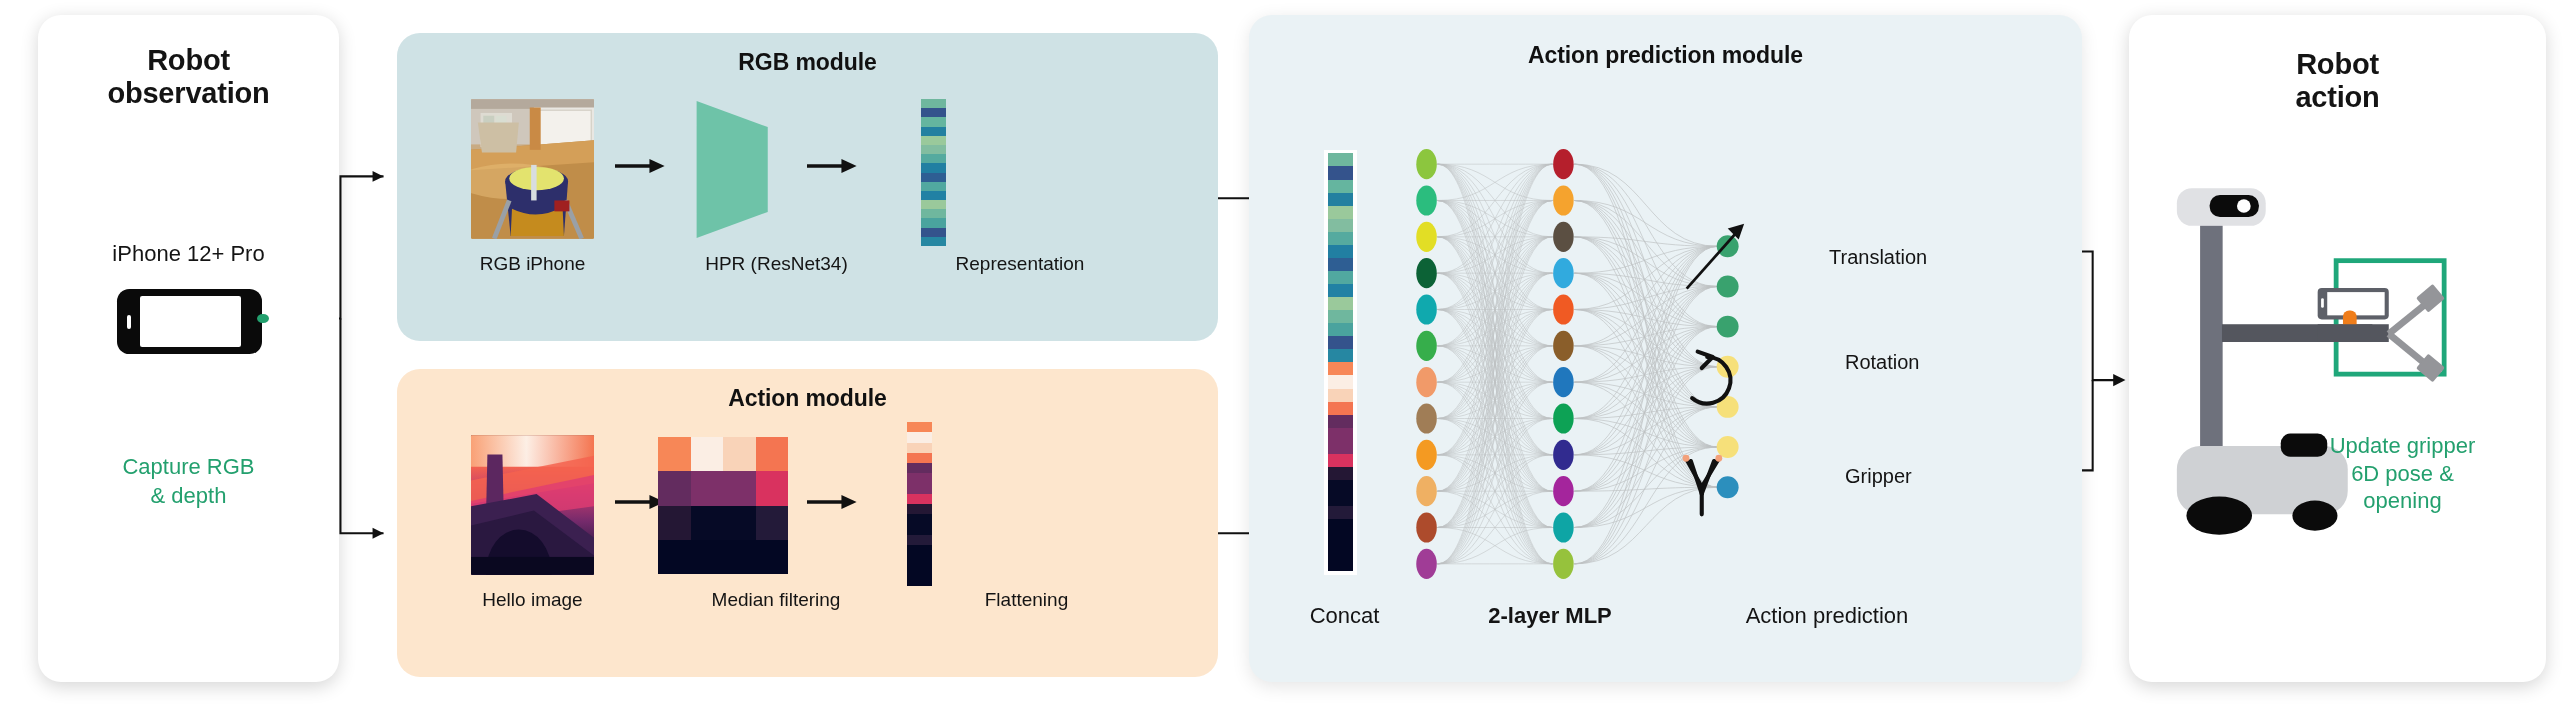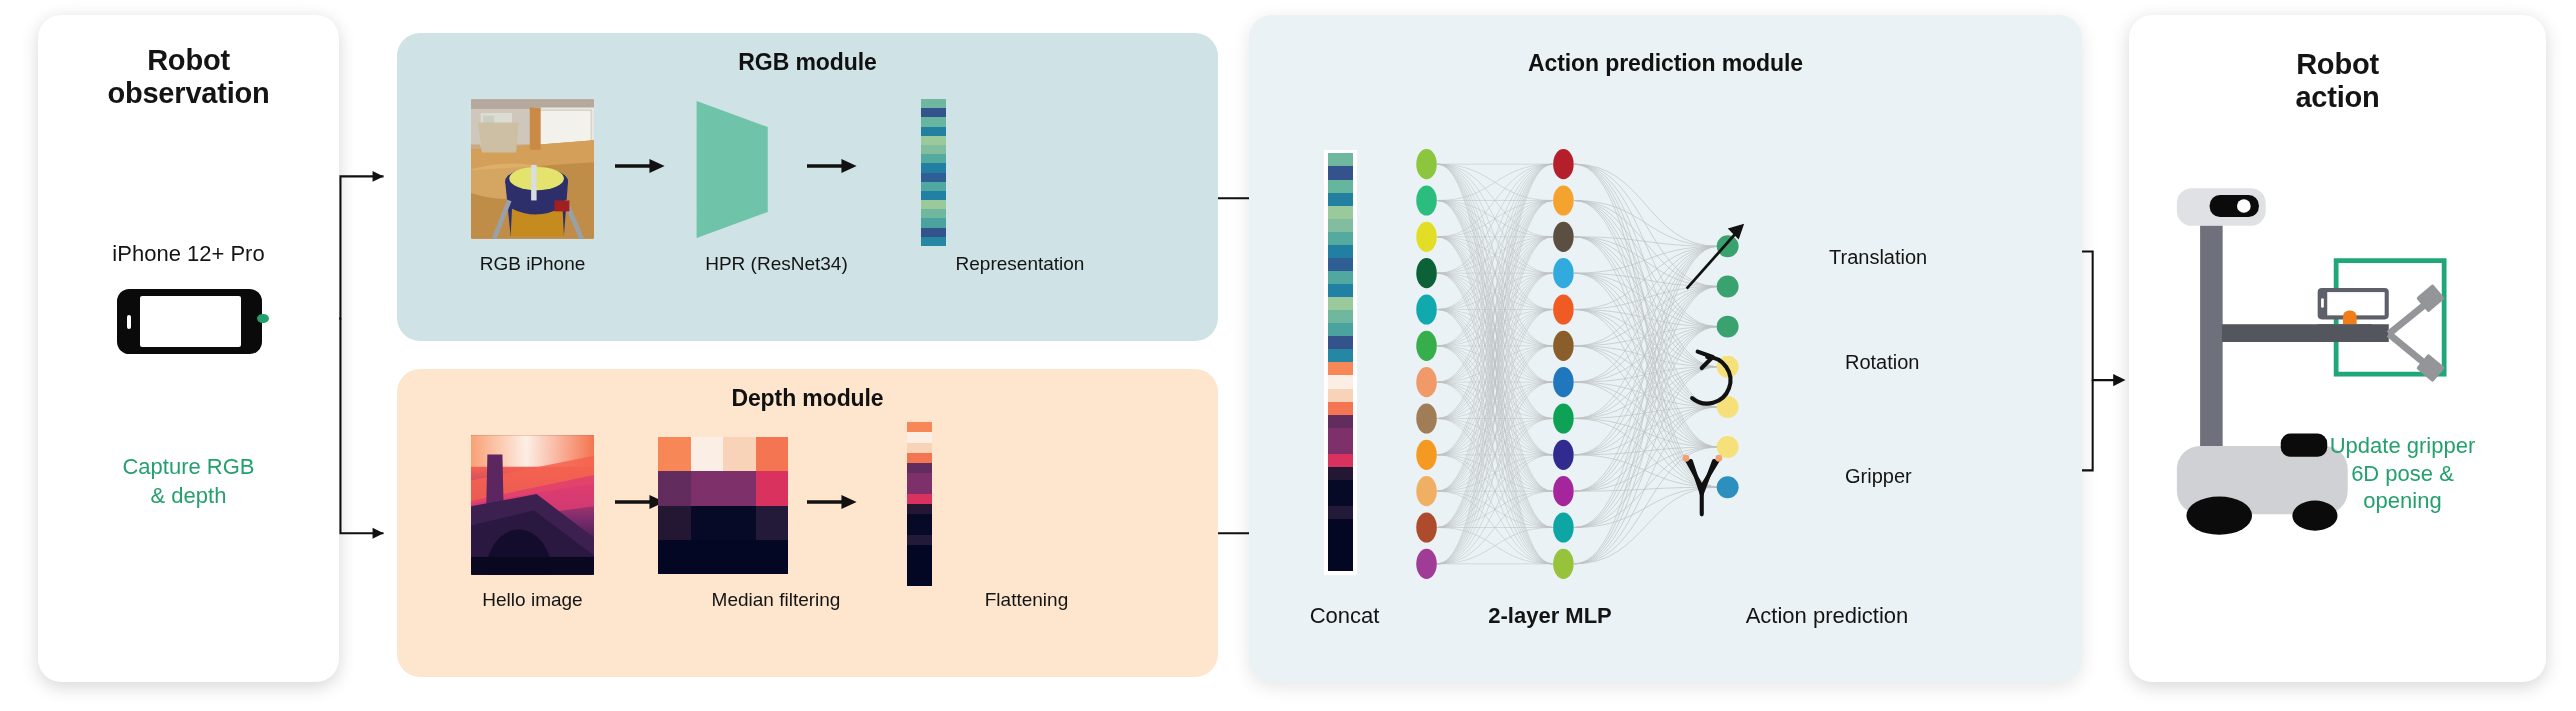--- a/index.html
+++ b/index.html
@@ -99,21 +99,21 @@
     display:grid;grid-template-columns:repeat(4,1fr);grid-template-rows:repeat(4,1fr);
   }
   #flat-vec{
     position:absolute;left:510px;top:53px;width:24.6px;height:164px;
     display:flex;flex-direction:column;
   }
   #flat-vec div{flex:1 1 0;}
 
   
   #panel-action{left:1249px;top:15px;width:833px;height:667px;}
-  #action-title{position:absolute;left:0;top:35px;width:100%;text-align:center;}
+  #action-title{position:absolute;left:0;top:27px;width:100%;text-align:center;}
   #concat-wrap{
     position:absolute;left:75px;top:135px;width:33px;height:425px;
     background:#ffffff;padding:3.4px 4.1px;box-sizing:border-box;
   }
   #concat-vec{width:100%;height:100%;display:flex;flex-direction:column;}
   #concat-vec div{flex:1 1 0;}
   #mlp-svg{position:absolute;left:157px;top:130px;}
   #act-icons{position:absolute;left:0;top:0;width:100%;height:100%;pointer-events:none;}
   .act-label{
     position:absolute;font-size:20px;color:#141414;white-space:nowrap;
@@ -238,21 +238,21 @@
         <div style="background: rgb(52, 83, 140);"></div>
         <div style="background: rgb(38, 135, 162);"></div>
       </div>
 
     <div class="caption" id="rgb-caption">RGB iPhone</div>
     <div class="caption" id="hpr-caption">HPR (ResNet34)</div>
     <div class="caption" id="rep-caption">Representation</div>
   </div>
 
   <div class="card depth" id="panel-depth">
-    <div class="title-mod" id="depth-title">Depth module</div>
+    <div class="title-mod" id="depth-title">Action module</div>
 
     <div id="depth-img">
       <svg width="123" height="140" viewBox="0 0 180 204">
         <defs>
           <linearGradient id="dg" x1="0" y1="0" x2="0" y2="1">
             <stop offset="0%" stop-color="#fba46a"></stop>
             <stop offset="22%" stop-color="#f4634f"></stop>
             <stop offset="42%" stop-color="#c03a6e"></stop>
             <stop offset="62%" stop-color="#742a6b"></stop>
             <stop offset="82%" stop-color="#321c45"></stop>

